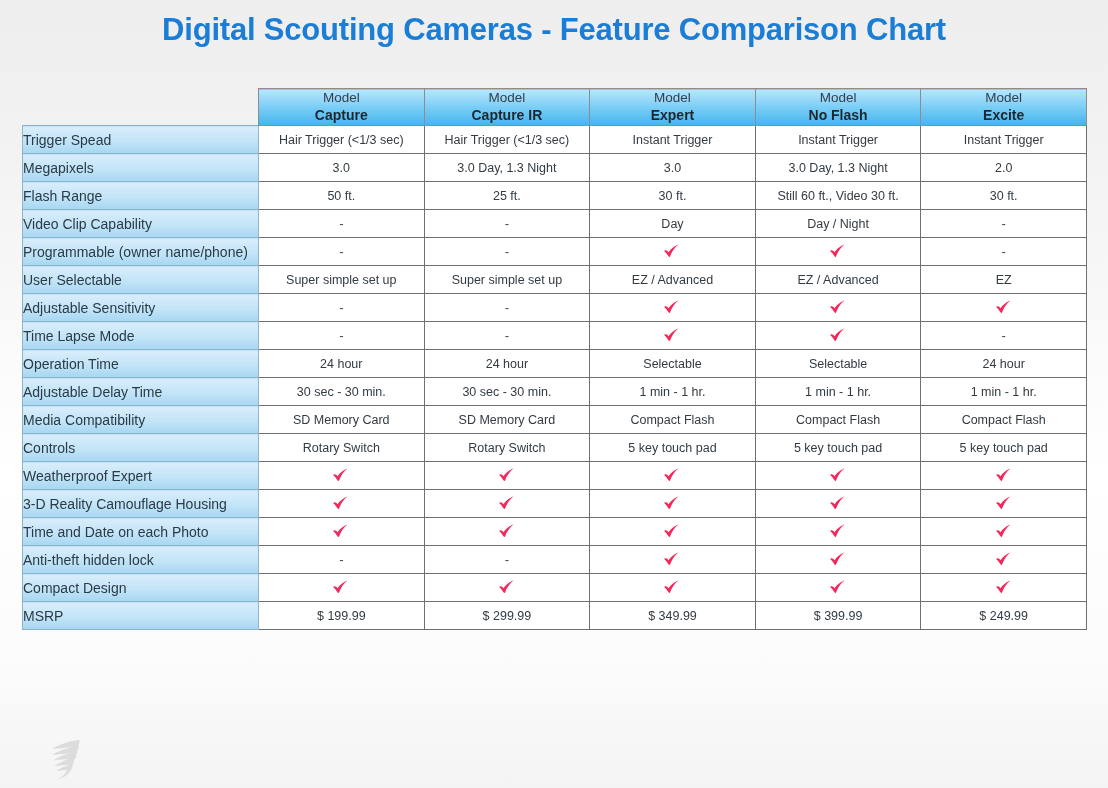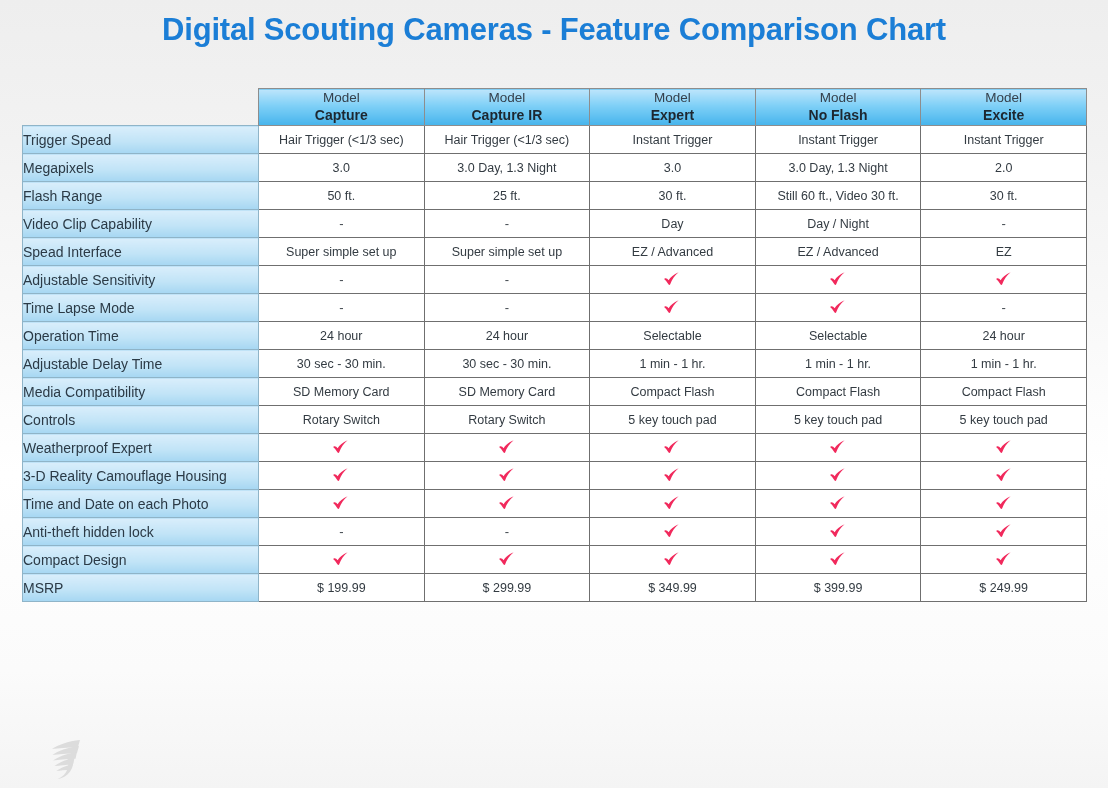--- a/index.html
+++ b/index.html
@@ -205,21 +205,33 @@
       </tr>
       <tr>
         <td class="row-label">Video Clip Capability</td>
         <td class="data-cell dash">-</td>
         <td class="data-cell dash">-</td>
         <td class="data-cell">Day</td>
         <td class="data-cell">Day / Night</td>
         <td class="data-cell dash">-</td>
       </tr>
       <tr>
-        <td class="row-label">Spead Interface</td>
+        <td class="row-label">Programmable (owner name/phone)</td>
+        <td class="data-cell dash">-</td>
+        <td class="data-cell dash">-</td>
+        <td class="data-cell"><span class="check-icon"><svg viewBox="0 0 20 17" width="20" height="17" aria-hidden="true">
+              <path d="M2.6 7.4 C4.2 6.9 5.6 7.8 6.6 9.3 C8.4 6.2 11.6 3.2 16.6 1.2 C12.8 4.3 10.0 8.2 8.2 13.2 C8.0 14.0 7.2 14.2 6.6 13.6 C5.2 11.4 3.9 9.3 2.3 8.2 Z" fill="#f1295c"></path>
+            </svg></span></td>
+        <td class="data-cell"><span class="check-icon"><svg viewBox="0 0 20 17" width="20" height="17" aria-hidden="true">
+              <path d="M2.6 7.4 C4.2 6.9 5.6 7.8 6.6 9.3 C8.4 6.2 11.6 3.2 16.6 1.2 C12.8 4.3 10.0 8.2 8.2 13.2 C8.0 14.0 7.2 14.2 6.6 13.6 C5.2 11.4 3.9 9.3 2.3 8.2 Z" fill="#f1295c"></path>
+            </svg></span></td>
+        <td class="data-cell dash">-</td>
+      </tr>
+      <tr>
+        <td class="row-label">User Selectable</td>
         <td class="data-cell">Super simple set up</td>
         <td class="data-cell">Super simple set up</td>
         <td class="data-cell">EZ / Advanced</td>
         <td class="data-cell">EZ / Advanced</td>
         <td class="data-cell">EZ</td>
       </tr>
       <tr>
         <td class="row-label">Adjustable Sensitivity</td>
         <td class="data-cell dash">-</td>
         <td class="data-cell dash">-</td>

